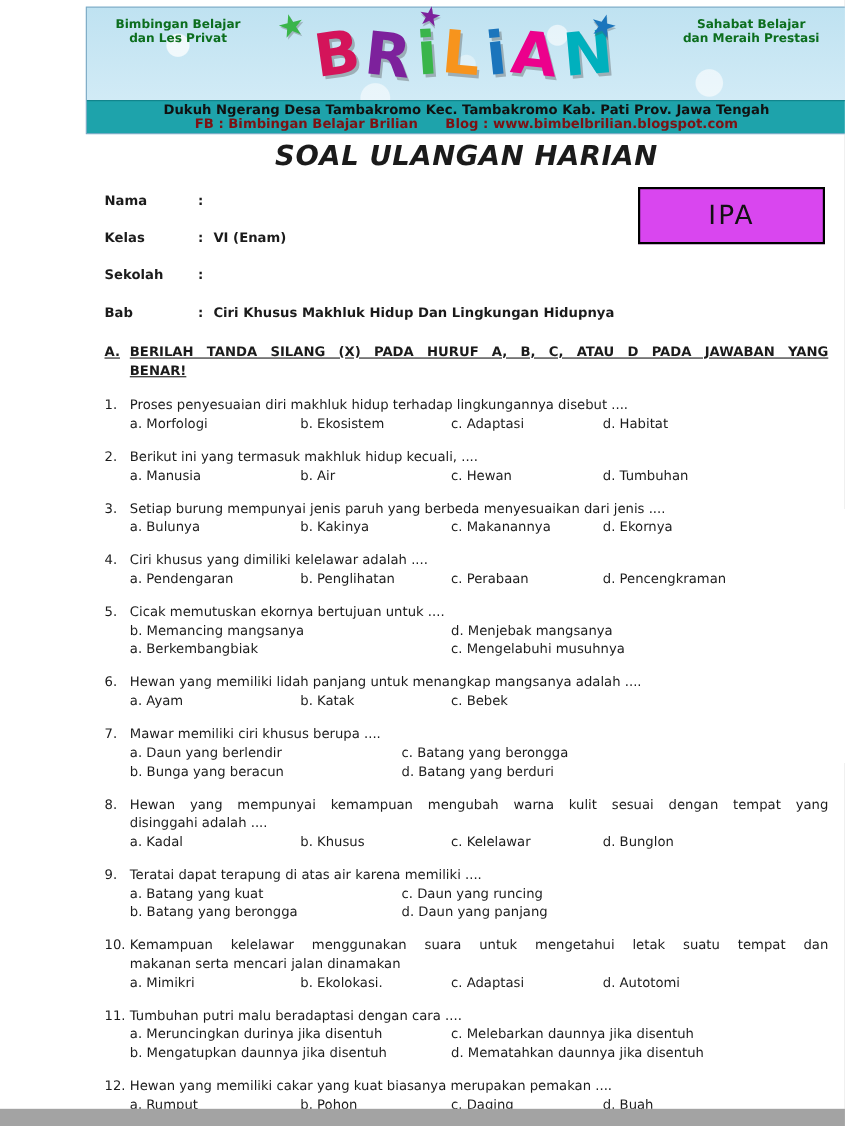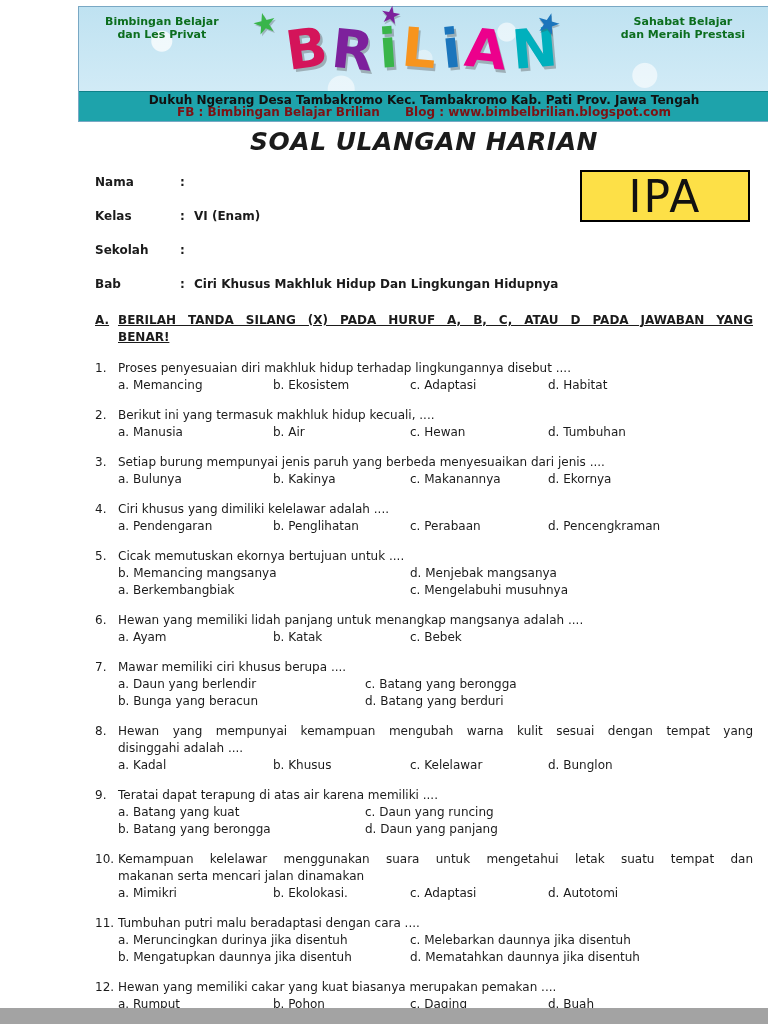--- a/index.html
+++ b/index.html
@@ -79,22 +79,22 @@
   .content { padding: 0 55px; }
   .form-area { position: relative; margin-top: 2px; }
   .form-row { display: flex; font-weight: bold; font-size: 12px; line-height: 16px; margin-top: 18px; }
   .form-label { width: 85px; }
   .form-colon { width: 14px; }
   .subject-box {
     position: absolute; top: -4px; right: 3px;
     width: 166px; height: 48px;
     border: 2px solid #000000;
     display: flex; align-items: center; justify-content: center;
-    font-size: 44px; letter-spacing: 2px; color: #111111;
-    background: #fde047;
+    font-size: 24px; letter-spacing: 2px; color: #111111;
+    background: #d946ef;
   }
 
   
   .section-head {
     display: flex;
     margin-top: 20px;
     font-weight: bold; font-size: 12px; line-height: 17px;
   }
   .sec-prefix { width: 23px; flex-shrink: 0; text-decoration: underline; }
   .sec-lines { flex: 1; }
@@ -177,21 +177,21 @@
     </div>
 
     <div class="question-list">
         <div class="question">
           <div class="q-num">1.</div>
           <div class="q-body">
             <div class="q-text">
               <span class="q-line">Proses penyesuaian diri makhluk hidup terhadap lingkungannya disebut ....</span>
             </div>
             <div class="q-opts cols-4">
-              <span class="q-opt">a. Memancing</span>
+              <span class="q-opt">a. Morfologi</span>
               <span class="q-opt">b. Ekosistem</span>
               <span class="q-opt">c. Adaptasi</span>
               <span class="q-opt">d. Habitat</span>
             </div>
           </div>
         </div>
         <div class="question">
           <div class="q-num">2.</div>
           <div class="q-body">
             <div class="q-text">

